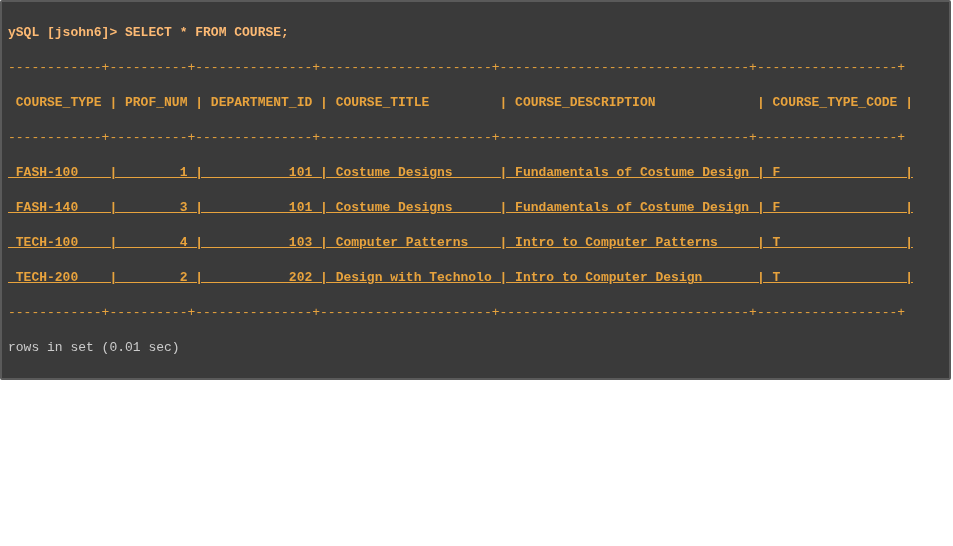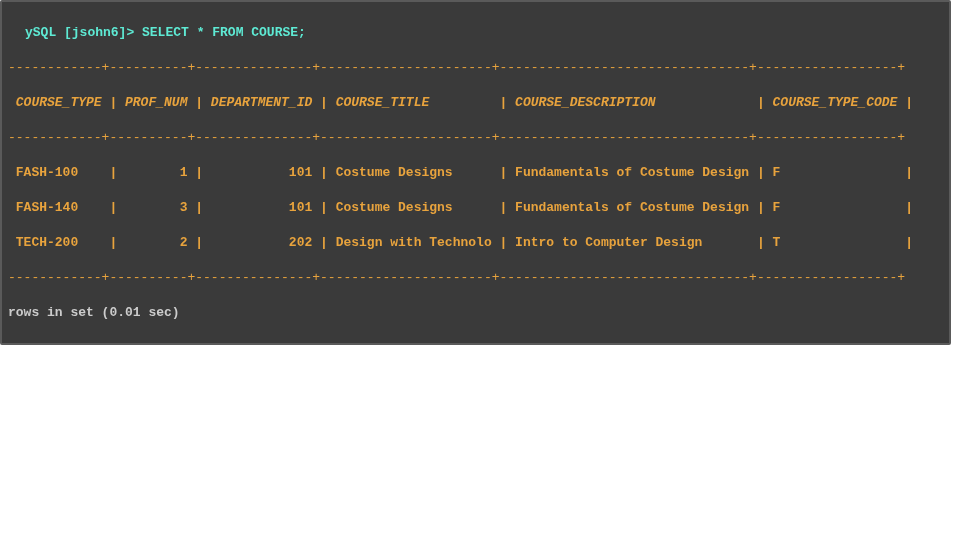--- a/index.html
+++ b/index.html
@@ -19,47 +19,47 @@
     border-radius: 2px;
     line-height: 1.35;
     white-space: pre;
     overflow: hidden;
   }
   .terminal1 {
     width: 951px;
     margin-bottom: 12px;
   }
   .prompt-line {
-    color: #5eead4;
+    color: #fdba74;
     font-weight: bold;
-    margin-left: 17px;
   }
   .border-line {
     color: #e8a33d;
   }
   .header-line {
     color: #e8a33d;
     font-weight: bold;
-    font-style: italic;
   }
   .data-line {
     color: #e8a33d;
     font-weight: bold;
+    text-decoration: underline;
   }
   .result-line {
     color: #cccccc;
-    font-weight: bold;
+    font-weight: normal;
   }
 </style>
 </head>
 <body>
 
 <div class="terminal terminal1">
 <div class="prompt-line">ySQL [jsohn6]&gt; SELECT * FROM COURSE;</div>
 <div class="border-line">------------+----------+---------------+----------------------+--------------------------------+------------------+</div>
 <div class="header-line"> COURSE_TYPE | PROF_NUM | DEPARTMENT_ID | COURSE_TITLE         | COURSE_DESCRIPTION             | COURSE_TYPE_CODE |</div>
 <div class="border-line">------------+----------+---------------+----------------------+--------------------------------+------------------+</div>
 <div class="data-line"> FASH-100    |        1 |           101 | Costume Designs      | Fundamentals of Costume Design | F                |</div>
 <div class="data-line"> FASH-140    |        3 |           101 | Costume Designs      | Fundamentals of Costume Design | F                |</div>
+<div class="data-line"> TECH-100    |        4 |           103 | Computer Patterns    | Intro to Computer Patterns     | T                |</div>
 <div class="data-line"> TECH-200    |        2 |           202 | Design with Technolo | Intro to Computer Design       | T                |</div>
 <div class="border-line">------------+----------+---------------+----------------------+--------------------------------+------------------+</div>
 <div class="result-line">rows in set (0.01 sec)</div>
 </div>
 
 </body></html>

